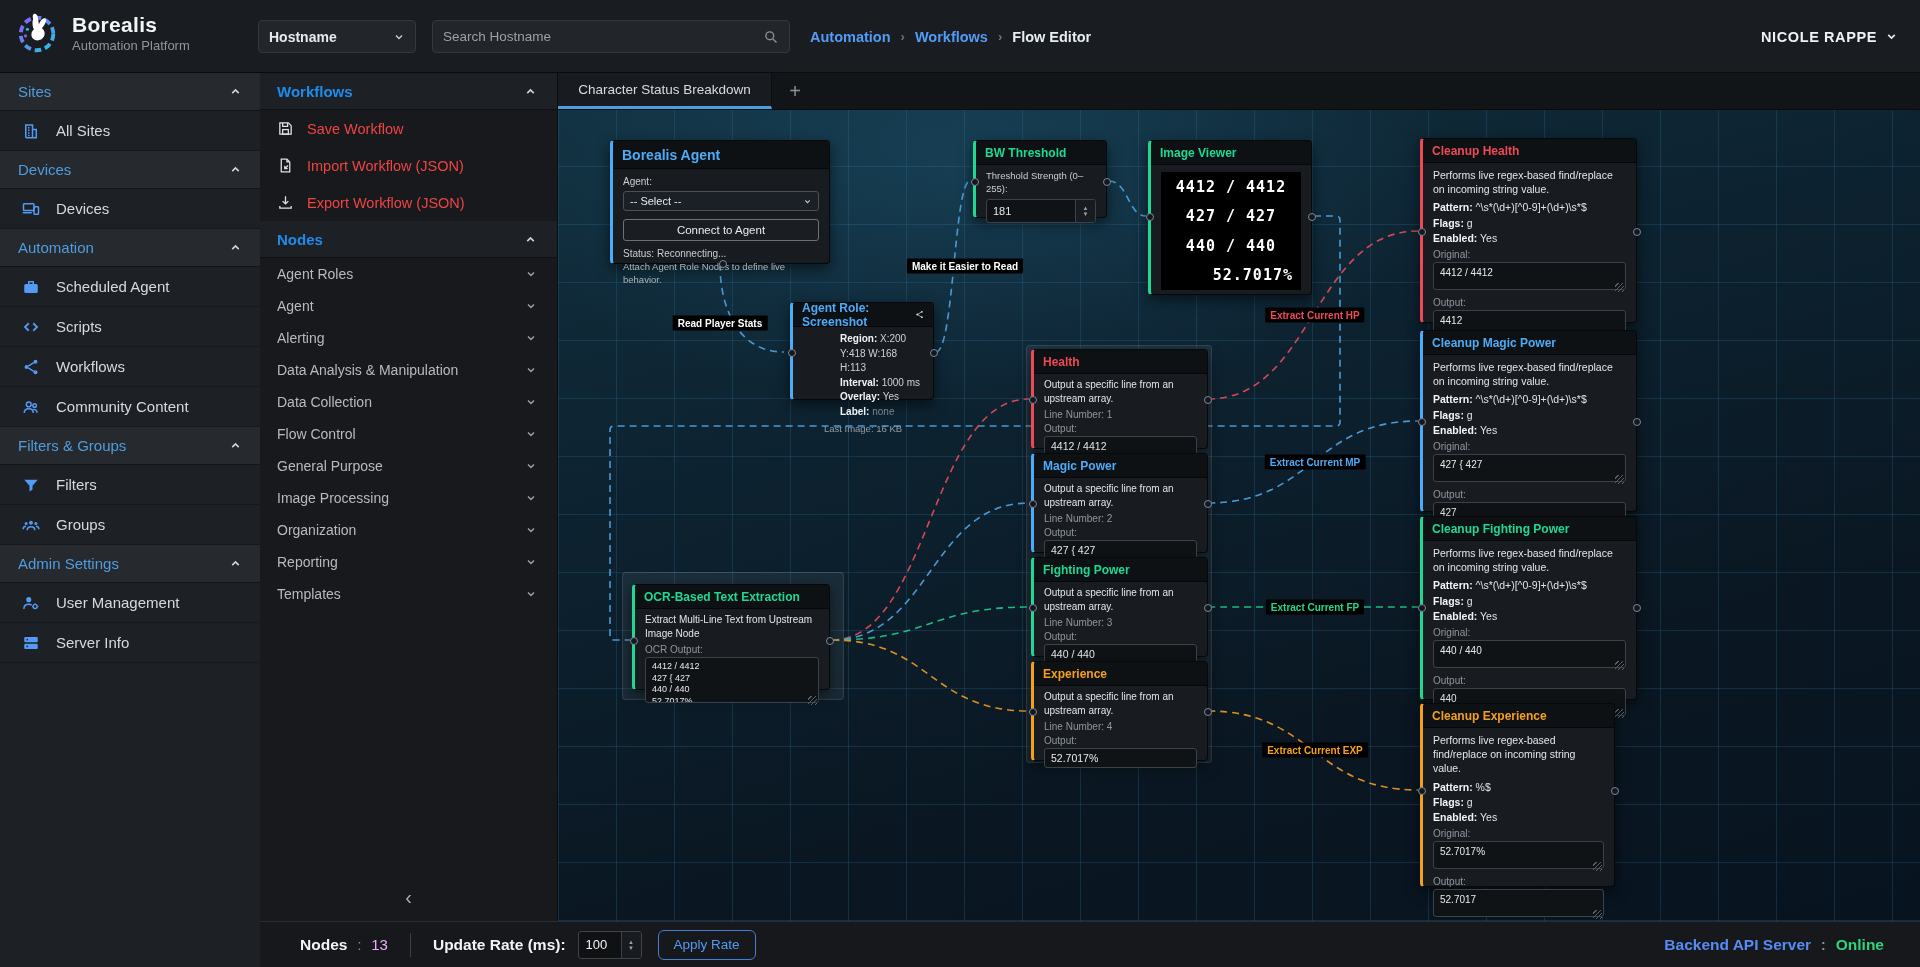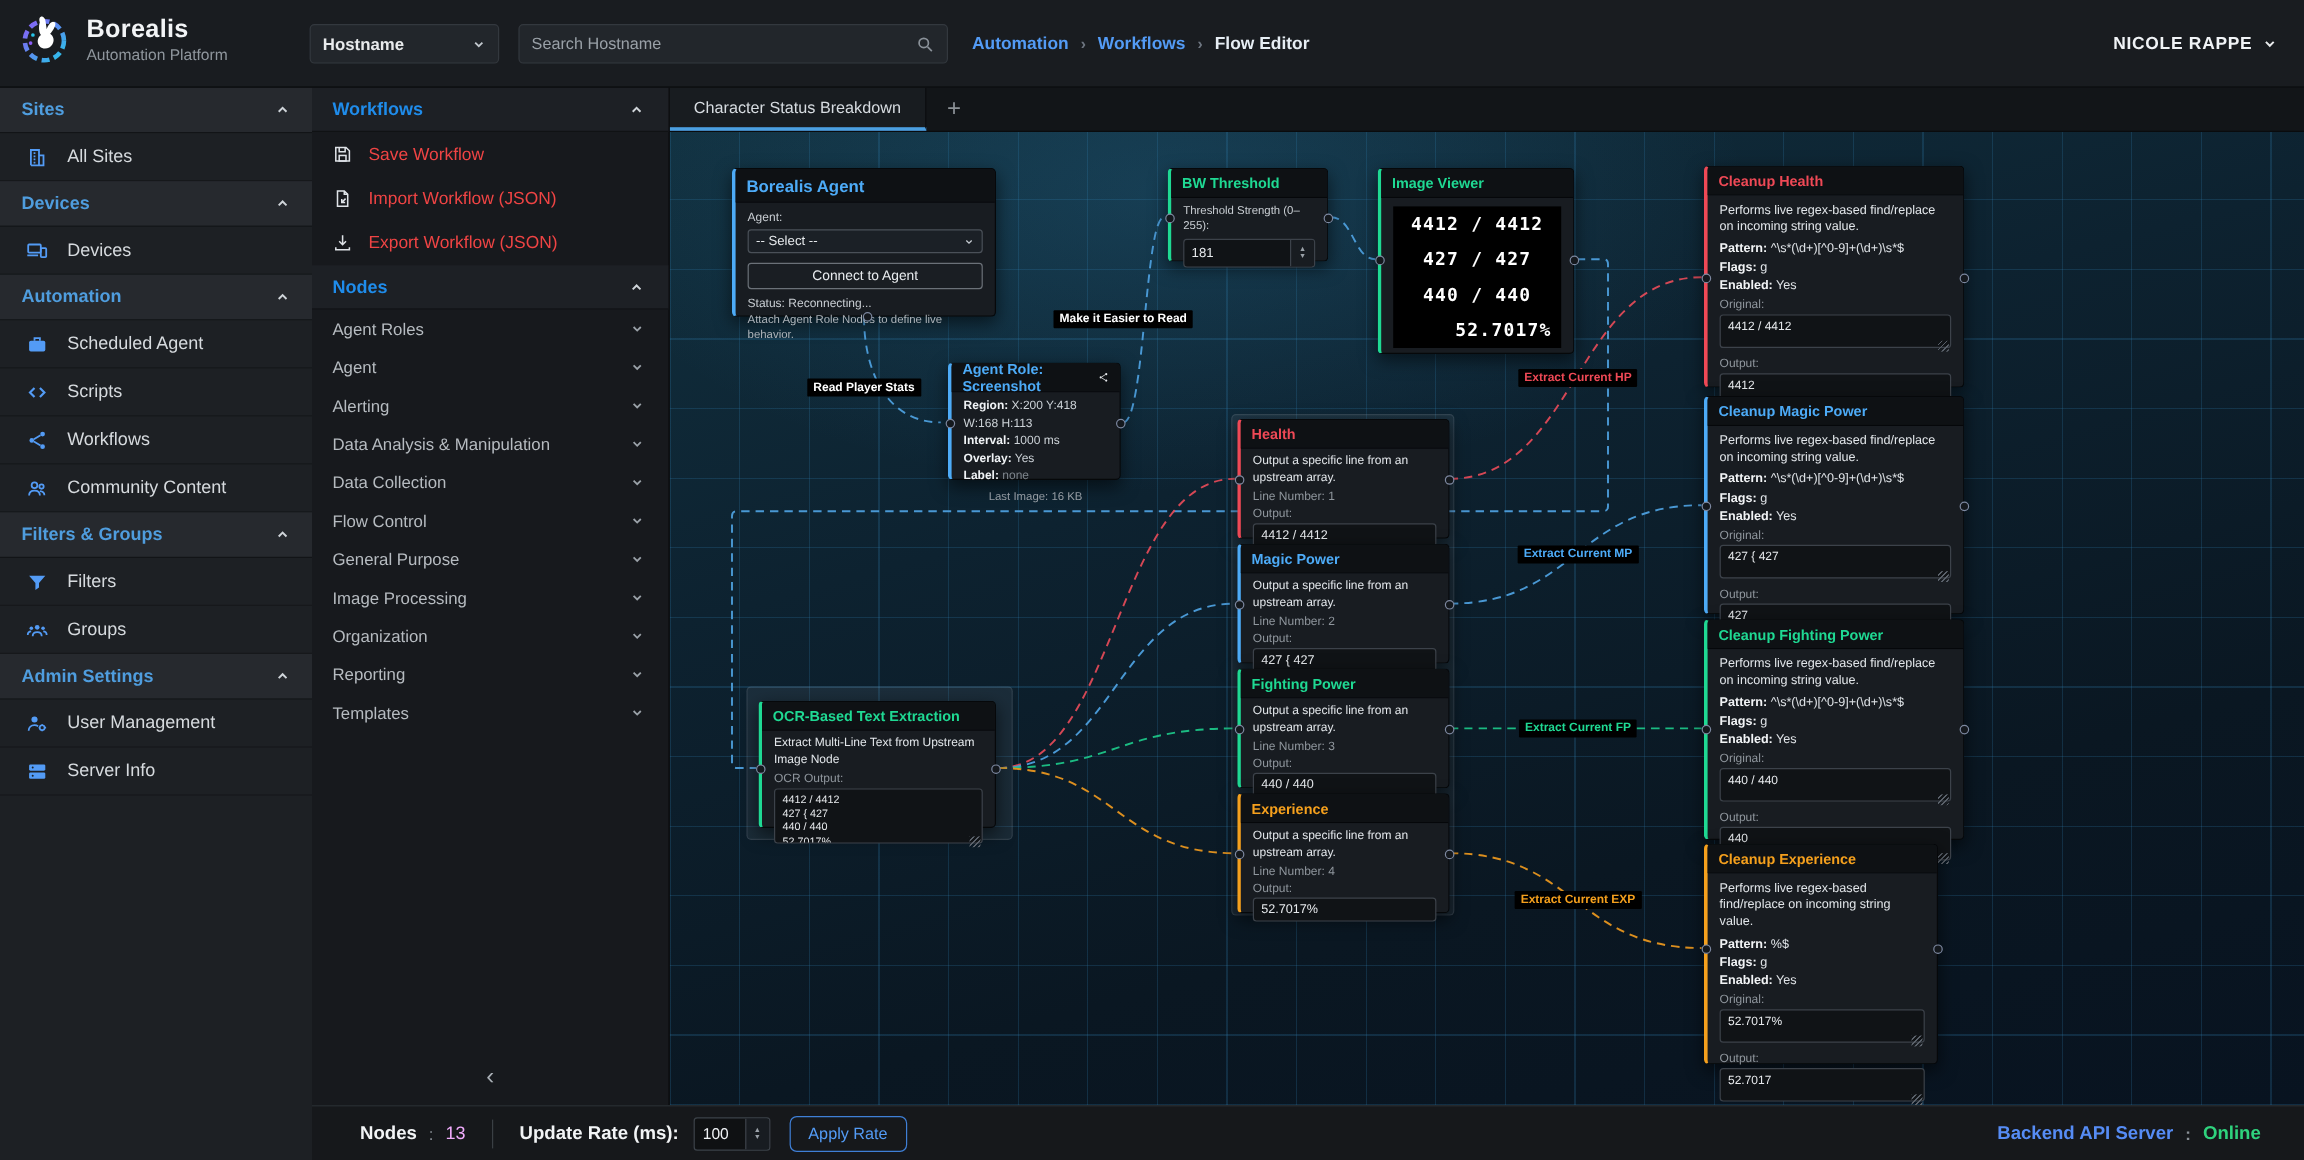--- a/index.html
+++ b/index.html
@@ -30,21 +30,21 @@
   .crumbs .cur { color:#e6edf3; }
   .usermenu { position:absolute; right:22px; top:0; height:73px; display:flex;
     align-items:center; gap:8px; cursor:pointer; }
   .usermenu span { color:#f0f3f6; font-size:14.5px; font-weight:bold; letter-spacing:.6px; }
 
   
   .sidebar { position:absolute; left:0; top:73px; width:260px; height:894px;
     background:#1d2024; z-index:15; }
   .sb-sec { height:38px; background:#26292e; border-bottom:1px solid #121417;
     display:flex; align-items:center; justify-content:space-between; padding:0 18px; cursor:pointer; }
-  .sb-sec span { color:#4f9dde; font-size:15px; font-weight:bold; }
+  .sb-sec span { color:#4f9dde; font-size:15px; font-weight:normal; }
   .sb-item { height:40px; border-bottom:1px solid #16181b; display:flex;
     align-items:center; gap:16px; padding:0 12px 0 22px; cursor:pointer; }
   .sb-item span { color:#d6dade; font-size:15px; }
   .sb-item svg { flex:0 0 auto; }
 
   
   .panel { position:absolute; left:260px; top:73px; width:298px; height:848px;
     background:#17191d; border-right:1px solid #0a0c0e; z-index:15; }
   .p-head { height:37px; background:#1d2025; border-bottom:1px solid #101214;
     display:flex; align-items:center; justify-content:space-between; padding:0 20px 0 17px; cursor:pointer; }
@@ -122,21 +122,21 @@
   .spin { width:20px; border-left:1px solid #3c424a; display:flex; flex-direction:column;
     align-items:center; justify-content:center; color:#9aa1a8; font-size:6px; line-height:6px;
     cursor:pointer; background:#181c21; }
 
   .screen { margin:7px 10px; background:#000; height:118px; padding:6px 8px;
     display:flex; flex-direction:column; justify-content:space-between; }
   .screen div { color:#fff; font-family:"DejaVu Sans Mono", monospace; font-weight:bold;
     font-size:15px; text-align:center; letter-spacing:1px; }
   .screen div:last-child { text-align:right; }
 
-  .srow { font-size:10px; color:#ccd2d7; line-height:1.45; }
+  .srow { font-size:10px; color:#ccd2d7; line-height:1.45;margin-left:37px; }
   .srow b { color:#f0f3f6; }
   .dimval { color:#7d848b; }
   .lastimg { text-align:center; color:#959ca3; font-size:9.5px; margin-top:4px; }
 
   .corner { position:absolute; right:2px; bottom:2px; width:9px; height:9px;
     background:repeating-linear-gradient(135deg, transparent 0 2px, #5a616a 2px 3px); }
   .tawrap { position:relative; }
 
   .elabel { position:absolute; transform:translate(-50%,-50%); background:#000;
     padding:2px 5px; font-size:10px; font-weight:bold; color:#fff; z-index:3;
@@ -683,21 +683,21 @@
         <div class="glab">Original:</div>
         <div class="tawrap"><textarea class="ta" style="height: 28px;">52.7017%</textarea><span class="corner"></span></div>
         <div class="glab">Output:</div>
         <div class="tawrap"><textarea class="ta" style="height: 28px;">52.7017</textarea><span class="corner"></span></div>
       </div>
       <span class="handle" style="left:-5px;top:83px"></span>
       <span class="handle" style="right:-5px;top:83px"></span>
     </div>
 
     <div class="elabel" style="left:162px;top:213px">Read Player Stats</div>
-    <div class="elabel" style="left:378px;top:156px">Make it Easier to Read</div>
+    <div class="elabel" style="left:407px;top:156px">Make it Easier to Read</div>
     <div class="elabel l-red" style="left:757px;top:205px">Extract Current HP</div>
     <div class="elabel l-blue" style="left:757px;top:352px">Extract Current MP</div>
     <div class="elabel l-green" style="left:757px;top:497px">Extract Current FP</div>
     <div class="elabel l-orange" style="left:757px;top:640px">Extract Current EXP</div>
   </div>
 
   <footer class="statusbar">
     <span class="lbl">Nodes</span>
     <span class="colon">:</span>
     <span class="val">13</span>

